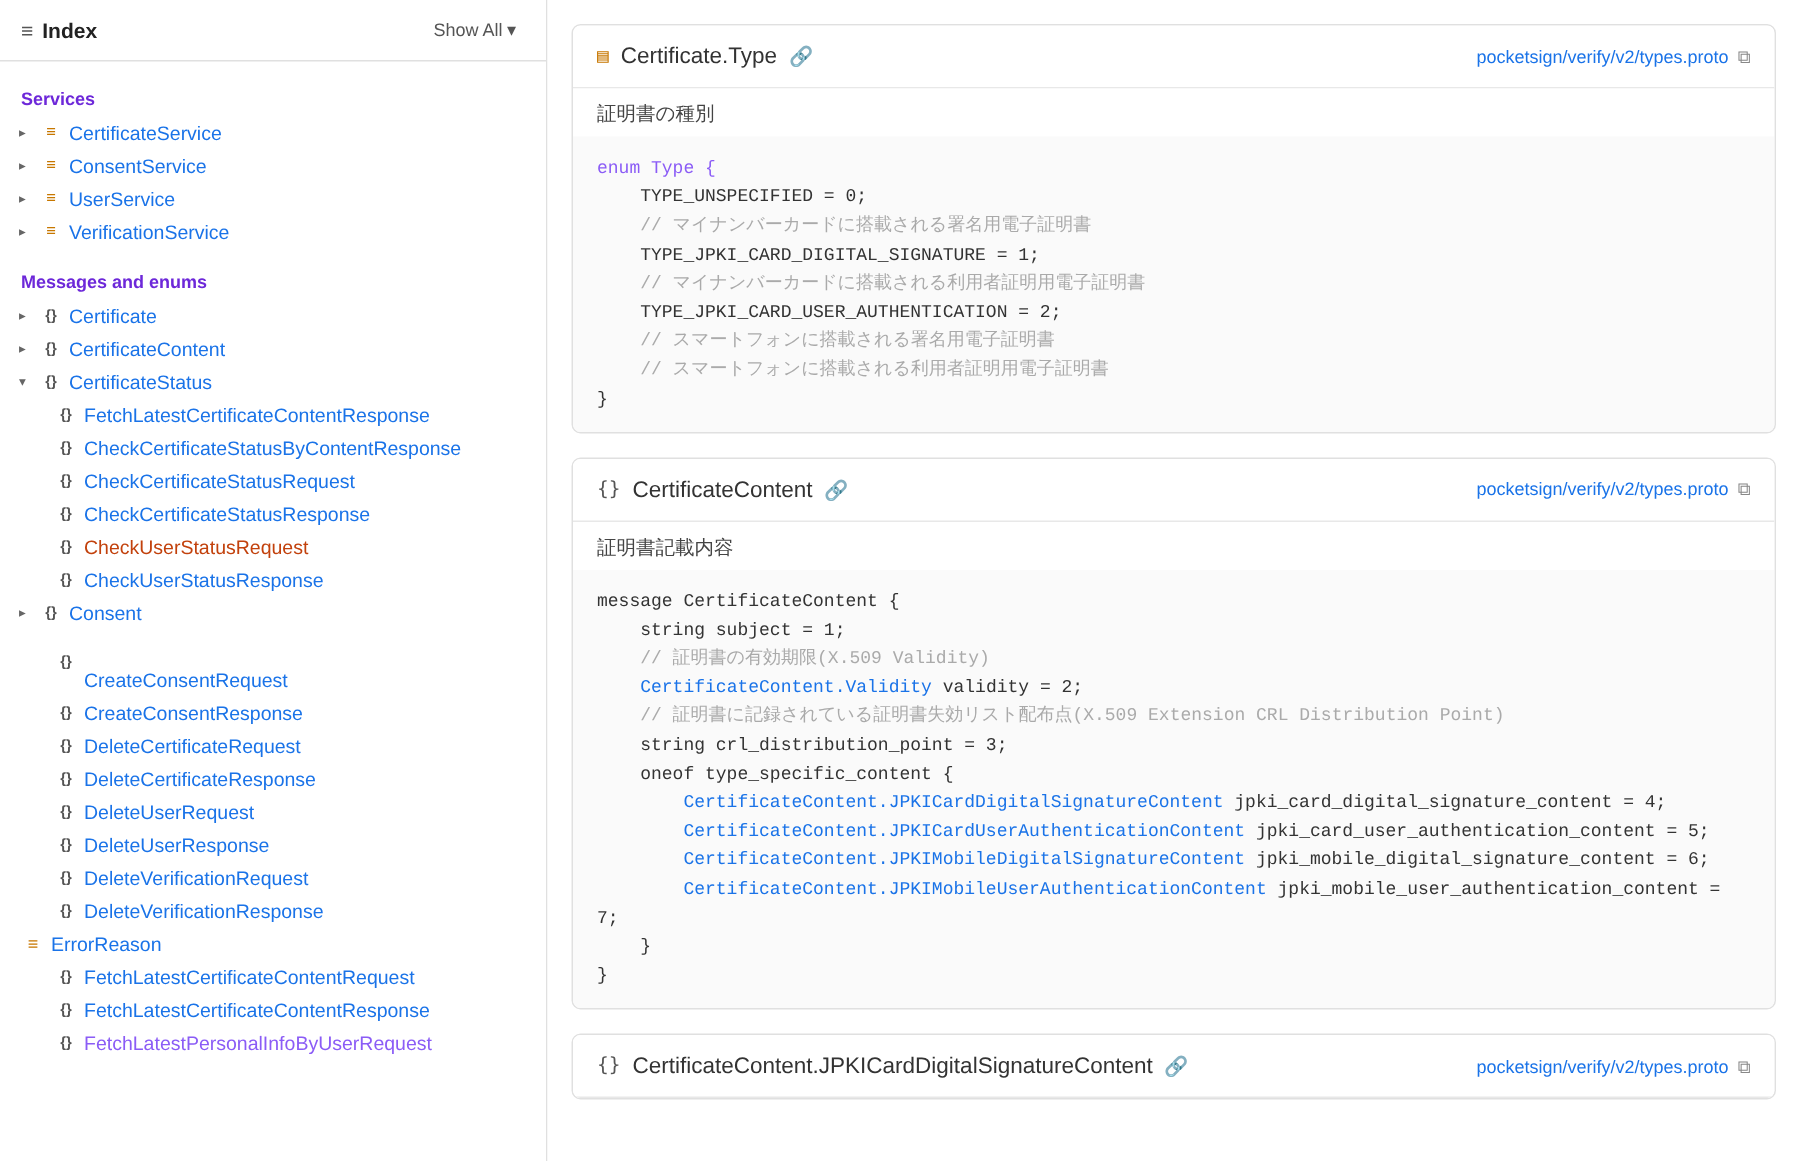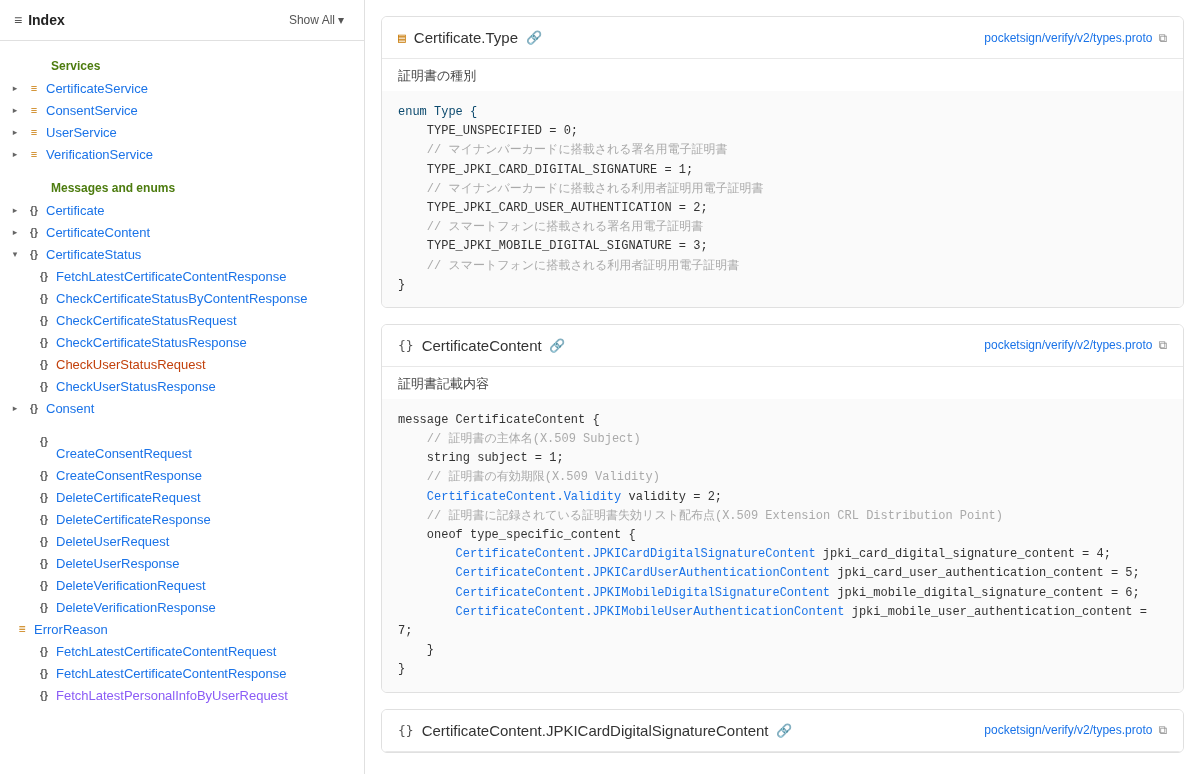--- a/index.html
+++ b/index.html
@@ -46,24 +46,23 @@
 
     #sidebar-content {
       overflow-y: auto;
       flex: 1;
       padding: 10px 0;
     }
 
     .section-header {
       font-size: 12px;
       font-weight: 700;
-      color: #4d7c0f;
+      color: #6d28d9;
       padding: 8px 14px 4px 14px;
       text-transform: none;
-      margin-left: 37px;
     }
 
     .sidebar-item {
       display: flex;
       align-items: center;
       padding: 3px 14px 3px 12px;
       cursor: pointer;
       color: #1a73e8;
       font-size: 13px;
       gap: 4px;
@@ -166,21 +165,21 @@
     .code-block {
       background: #fafafa;
       padding: 12px 16px;
       font-family: 'Courier New', Courier, monospace;
       font-size: 12px;
       line-height: 1.6;
       color: #333;
       overflow-x: auto;
     }
     .code-comment { color: #aaa; }
-    .code-keyword { color: #0c4a6e; }
+    .code-keyword { color: #8b5cf6; }
     .code-link { color: #1a73e8; text-decoration: none; cursor: pointer; }
 
     
     #main::-webkit-scrollbar { width: 6px; }
     #main::-webkit-scrollbar-thumb { background: #ccc; border-radius: 3px; }
     #sidebar-content::-webkit-scrollbar { width: 4px; }
     #sidebar-content::-webkit-scrollbar-thumb { background: #ccc; border-radius: 3px; }
   </style>
 </head>
 <body>
@@ -341,46 +340,45 @@
     </div>
     <div class="section-subtitle">証明書の種別</div>
     <div class="code-block">
       <div><span class="code-keyword">enum Type {</span></div>
       <div>&nbsp;&nbsp;&nbsp;&nbsp;TYPE_UNSPECIFIED = 0;</div>
       <div><span class="code-comment">&nbsp;&nbsp;&nbsp;&nbsp;// マイナンバーカードに搭載される署名用電子証明書</span></div>
       <div>&nbsp;&nbsp;&nbsp;&nbsp;TYPE_JPKI_CARD_DIGITAL_SIGNATURE = 1;</div>
       <div><span class="code-comment">&nbsp;&nbsp;&nbsp;&nbsp;// マイナンバーカードに搭載される利用者証明用電子証明書</span></div>
       <div>&nbsp;&nbsp;&nbsp;&nbsp;TYPE_JPKI_CARD_USER_AUTHENTICATION = 2;</div>
       <div><span class="code-comment">&nbsp;&nbsp;&nbsp;&nbsp;// スマートフォンに搭載される署名用電子証明書</span></div>
-      <div>&nbsp;&nbsp;&nbsp;&nbsp;TYPE_JPKI_MOBILE_DIGITAL_SIGNATURE = 3;</div>
       <div><span class="code-comment">&nbsp;&nbsp;&nbsp;&nbsp;// スマートフォンに搭載される利用者証明用電子証明書</span></div>
       <div>}</div>
     </div>
   </div>
 
   <div class="content-section">
     <div class="section-title-bar">
       <div class="section-title-left">
         <span class="section-type-badge" style="color:#555;">{}</span>
         <span style="font-size:15px; font-weight:500;">CertificateContent</span>
         <span class="link-icon">🔗</span>
       </div>
       <div class="section-title-right">
         <span>pocketsign/verify/v2/types.proto</span>
         <span class="copy-icon">⧉</span>
       </div>
     </div>
     <div class="section-subtitle">証明書記載内容</div>
     <div class="code-block">
       <div>message CertificateContent {</div>
-      <div><span class="code-comment">&nbsp;&nbsp;&nbsp;&nbsp;// 証明書の主体名(X.509 Subject)</span></div>
       <div>&nbsp;&nbsp;&nbsp;&nbsp;string subject = 1;</div>
       <div><span class="code-comment">&nbsp;&nbsp;&nbsp;&nbsp;// 証明書の有効期限(X.509 Validity)</span></div>
       <div>&nbsp;&nbsp;&nbsp;&nbsp;<a class="code-link" href="#">CertificateContent.Validity</a> validity = 2;</div>
       <div><span class="code-comment">&nbsp;&nbsp;&nbsp;&nbsp;// 証明書に記録されている証明書失効リスト配布点(X.509 Extension CRL Distribution Point)</span></div>
+      <div>&nbsp;&nbsp;&nbsp;&nbsp;string crl_distribution_point = 3;</div>
       <div>&nbsp;&nbsp;&nbsp;&nbsp;oneof type_specific_content {</div>
       <div>&nbsp;&nbsp;&nbsp;&nbsp;&nbsp;&nbsp;&nbsp;&nbsp;<a class="code-link" href="#">CertificateContent.JPKICardDigitalSignatureContent</a> jpki_card_digital_signature_content = 4;</div>
       <div>&nbsp;&nbsp;&nbsp;&nbsp;&nbsp;&nbsp;&nbsp;&nbsp;<a class="code-link" href="#">CertificateContent.JPKICardUserAuthenticationContent</a> jpki_card_user_authentication_content = 5;</div>
       <div>&nbsp;&nbsp;&nbsp;&nbsp;&nbsp;&nbsp;&nbsp;&nbsp;<a class="code-link" href="#">CertificateContent.JPKIMobileDigitalSignatureContent</a> jpki_mobile_digital_signature_content = 6;</div>
       <div>&nbsp;&nbsp;&nbsp;&nbsp;&nbsp;&nbsp;&nbsp;&nbsp;<a class="code-link" href="#">CertificateContent.JPKIMobileUserAuthenticationContent</a> jpki_mobile_user_authentication_content = 7;</div>
       <div>&nbsp;&nbsp;&nbsp;&nbsp;}</div>
       <div>}</div>
     </div>
   </div>
 

